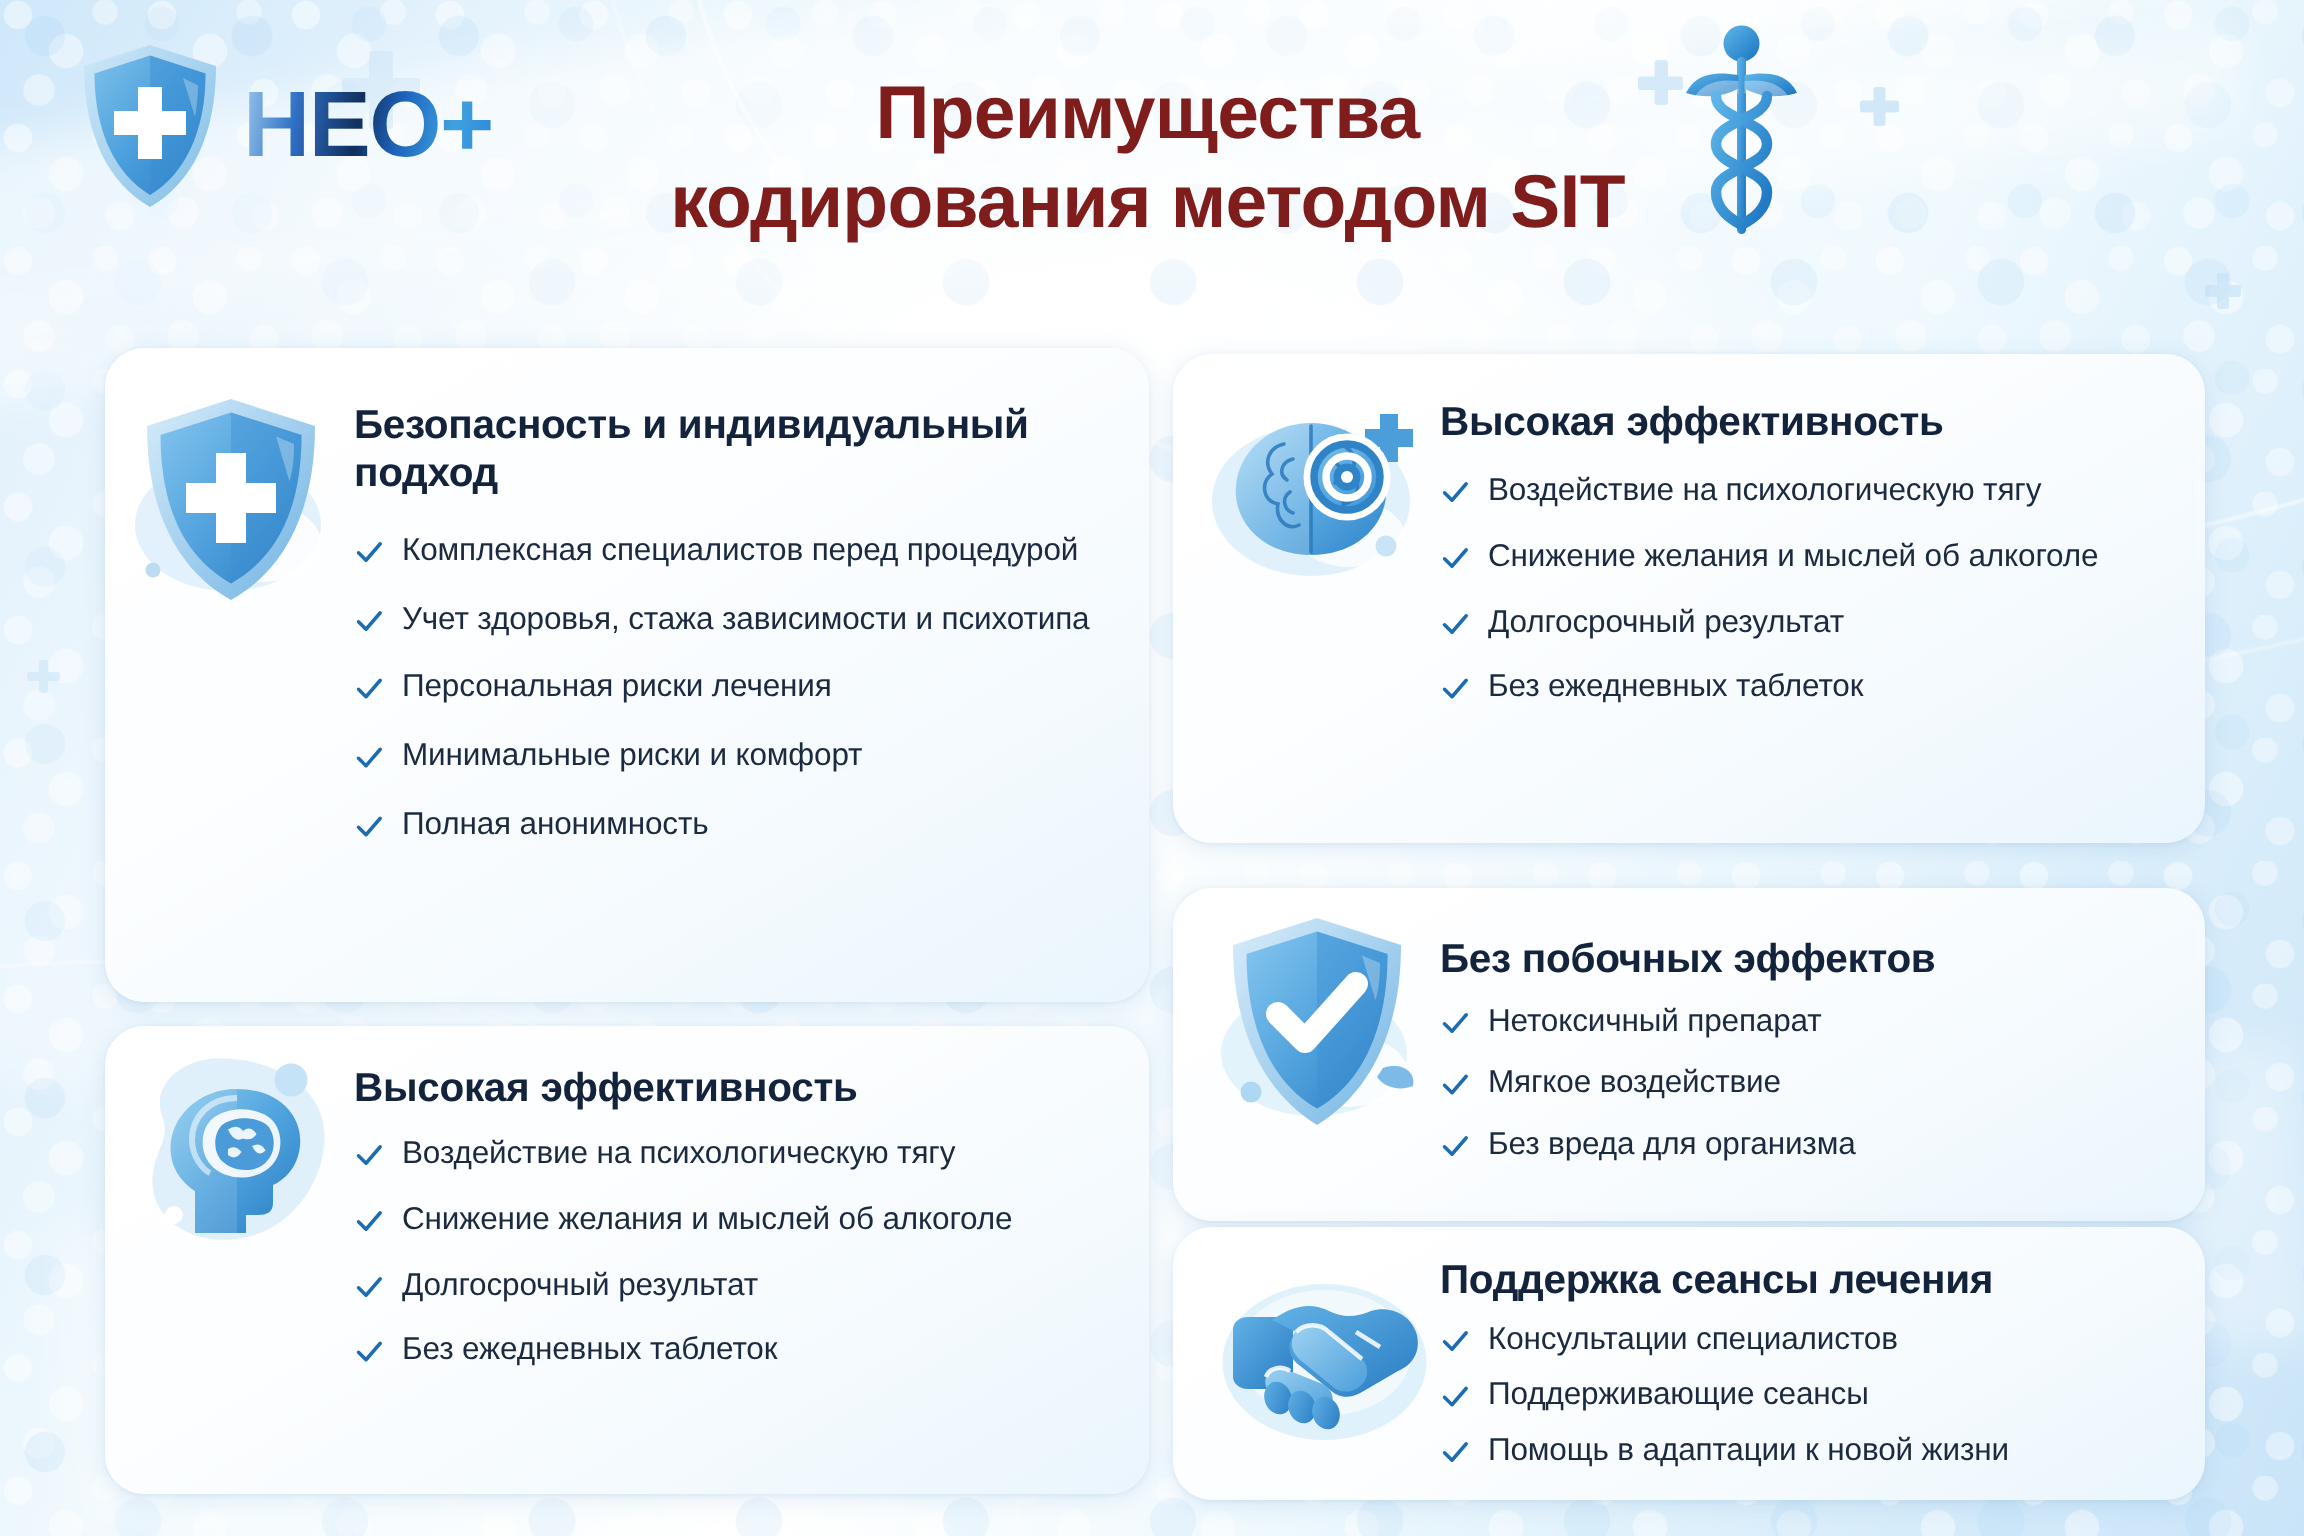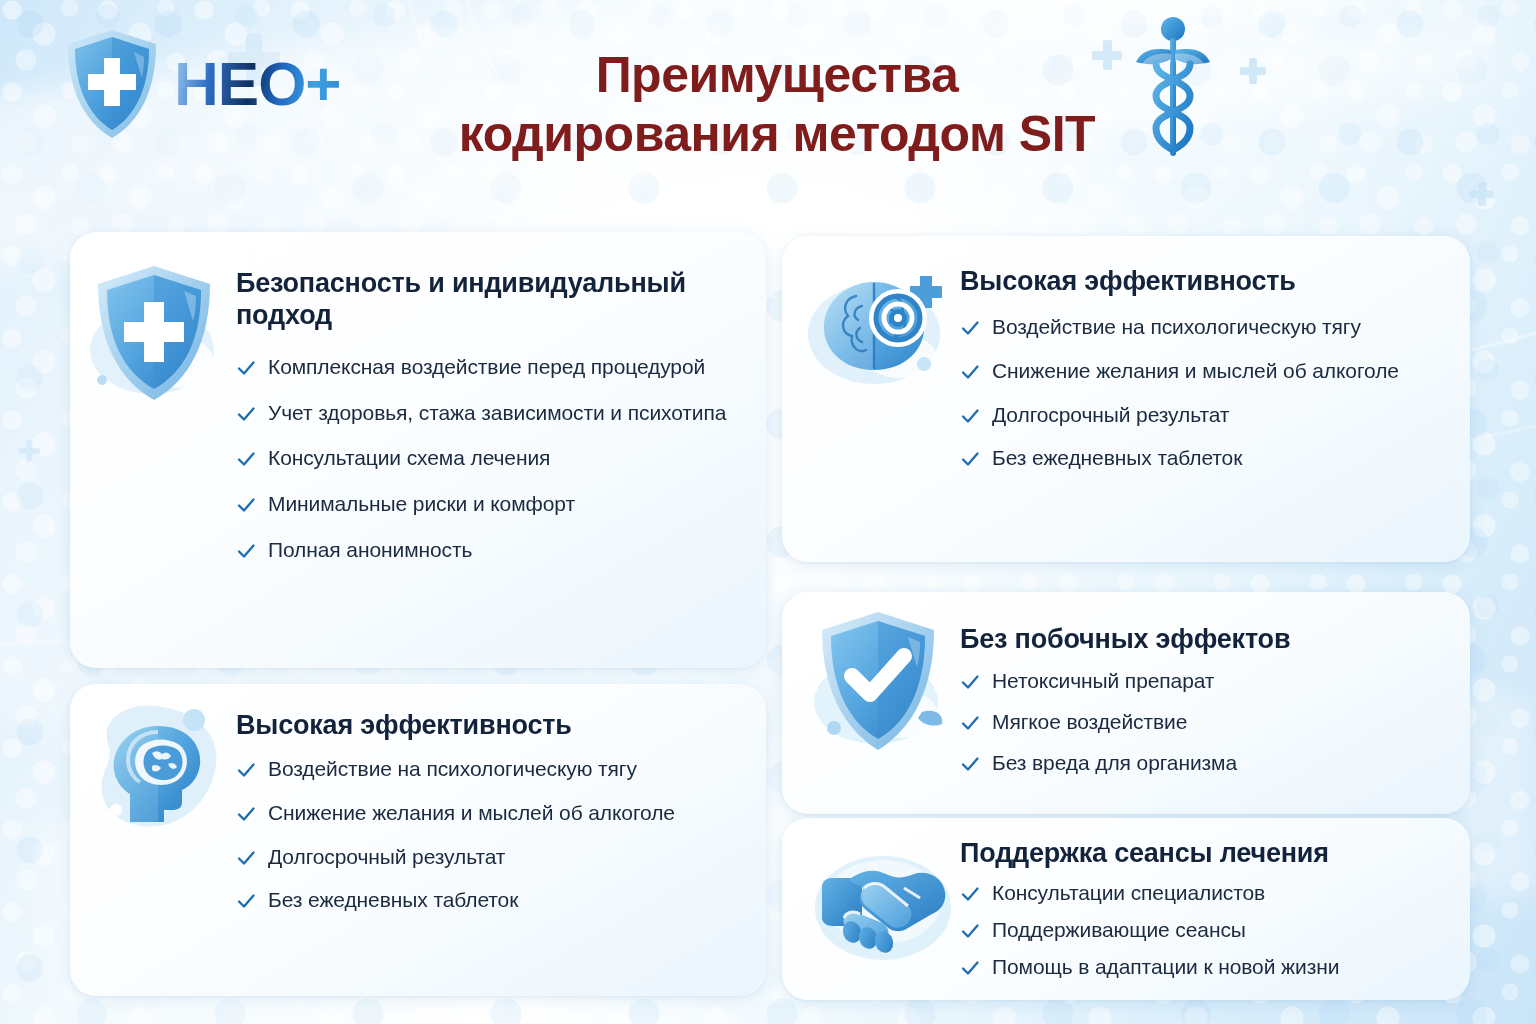--- a/index.html
+++ b/index.html
@@ -57,21 +57,21 @@
 
   
   .plus { position:absolute; opacity:.55; }
   .plus::before, .plus::after {
     content:""; position:absolute; background:currentColor; border-radius:2px;
   }
   .plus::before { left:35%; top:0; width:30%; height:100%; }
   .plus::after  { top:35%; left:0; height:30%; width:100%; }
 
   
-  #header { position:absolute; left:12px; top:0; width:1270px; height:210px; z-index:5; }
+  #header { position:absolute; left:0; top:0; width:1270px; height:210px; z-index:5; }
 
   .brand { position:absolute; left:52px; top:28px; display:flex; align-items:center; gap:14px; }
   .brand-shield { width:96px; height:112px; position:relative; }
   .brand-word {
     font-size:62px; font-weight:bold; letter-spacing:-1px;
     background:linear-gradient(100deg,#9dc9ee 0%,#2f6fc4 22%,#10305e 46%,#1d64bd 62%,#3fa2e0 82%,#2e86d6 100%);
     -webkit-background-clip:text; background-clip:text; color:transparent;
     line-height:1;
   }
 
@@ -253,37 +253,37 @@
       </div>
       <div class="text-col">
         <div class="card-title">Безопасность и индивидуальный подход</div>
         <ul class="bullets">
           <li class="bullet">
             <span class="check">
                 <svg viewBox="0 0 20 20">
                   <path d="M3 10.5 L8 15.5 L17.5 4.5" fill="none" stroke="currentColor" stroke-width="2.3" stroke-linecap="round" stroke-linejoin="round"></path>
                 </svg>
               </span>
-            <span class="bullet-text">Комплексная воздействие перед процедурой</span>
+            <span class="bullet-text">Комплексная специалистов перед процедурой</span>
           </li>
           <li class="bullet">
             <span class="check">
                 <svg viewBox="0 0 20 20">
                   <path d="M3 10.5 L8 15.5 L17.5 4.5" fill="none" stroke="currentColor" stroke-width="2.3" stroke-linecap="round" stroke-linejoin="round"></path>
                 </svg>
               </span>
             <span class="bullet-text">Учет здоровья, стажа зависимости и психотипа</span>
           </li>
           <li class="bullet">
             <span class="check">
                 <svg viewBox="0 0 20 20">
                   <path d="M3 10.5 L8 15.5 L17.5 4.5" fill="none" stroke="currentColor" stroke-width="2.3" stroke-linecap="round" stroke-linejoin="round"></path>
                 </svg>
               </span>
-            <span class="bullet-text">Консультации схема лечения</span>
+            <span class="bullet-text">Персональная риски лечения</span>
           </li>
           <li class="bullet">
             <span class="check">
                 <svg viewBox="0 0 20 20">
                   <path d="M3 10.5 L8 15.5 L17.5 4.5" fill="none" stroke="currentColor" stroke-width="2.3" stroke-linecap="round" stroke-linejoin="round"></path>
                 </svg>
               </span>
             <span class="bullet-text">Минимальные риски и комфорт</span>
           </li>
           <li class="bullet">

